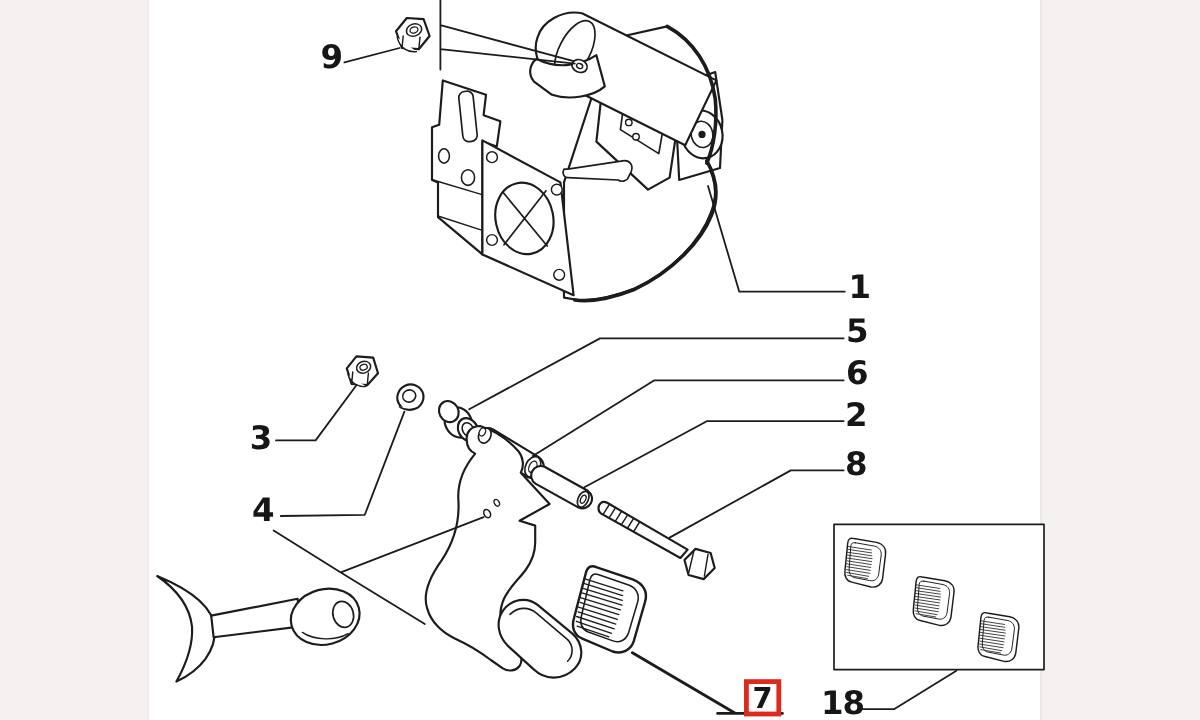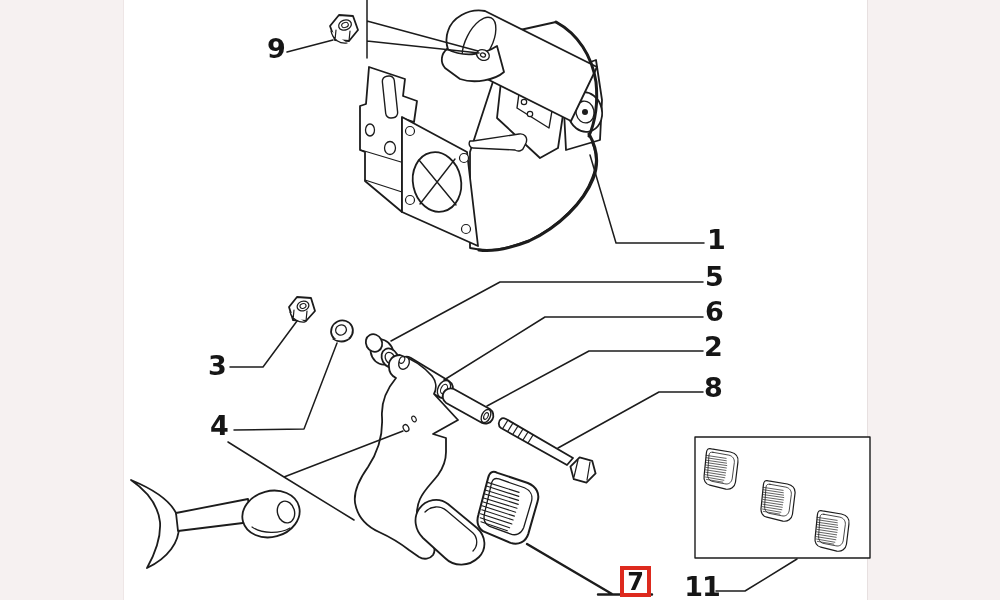--- a/index.html
+++ b/index.html
@@ -217,19 +217,19 @@
   </svg>
 
   <div class="callout" style="left:261px;top:35px;width:30px">9</div>
   <div class="callout" style="left:701px;top:226px;width:30px">1</div>
   <div class="callout" style="left:699px;top:263px;width:30px">5</div>
   <div class="callout" style="left:699px;top:298px;width:30px">6</div>
   <div class="callout" style="left:698px;top:333px;width:30px">2</div>
   <div class="callout" style="left:698px;top:374px;width:30px">8</div>
   <div class="callout" style="left:202px;top:352px;width:30px">3</div>
   <div class="callout" style="left:204px;top:412px;width:30px">4</div>
-  <div class="callout" style="left:682px;top:573px;width:40px">11</div>
+  <div class="callout" style="left:682px;top:573px;width:40px">18</div>
 
   <div class="hlbox">
     <span>7</span>
   </div>
 
 </div>
 
 </body></html>

